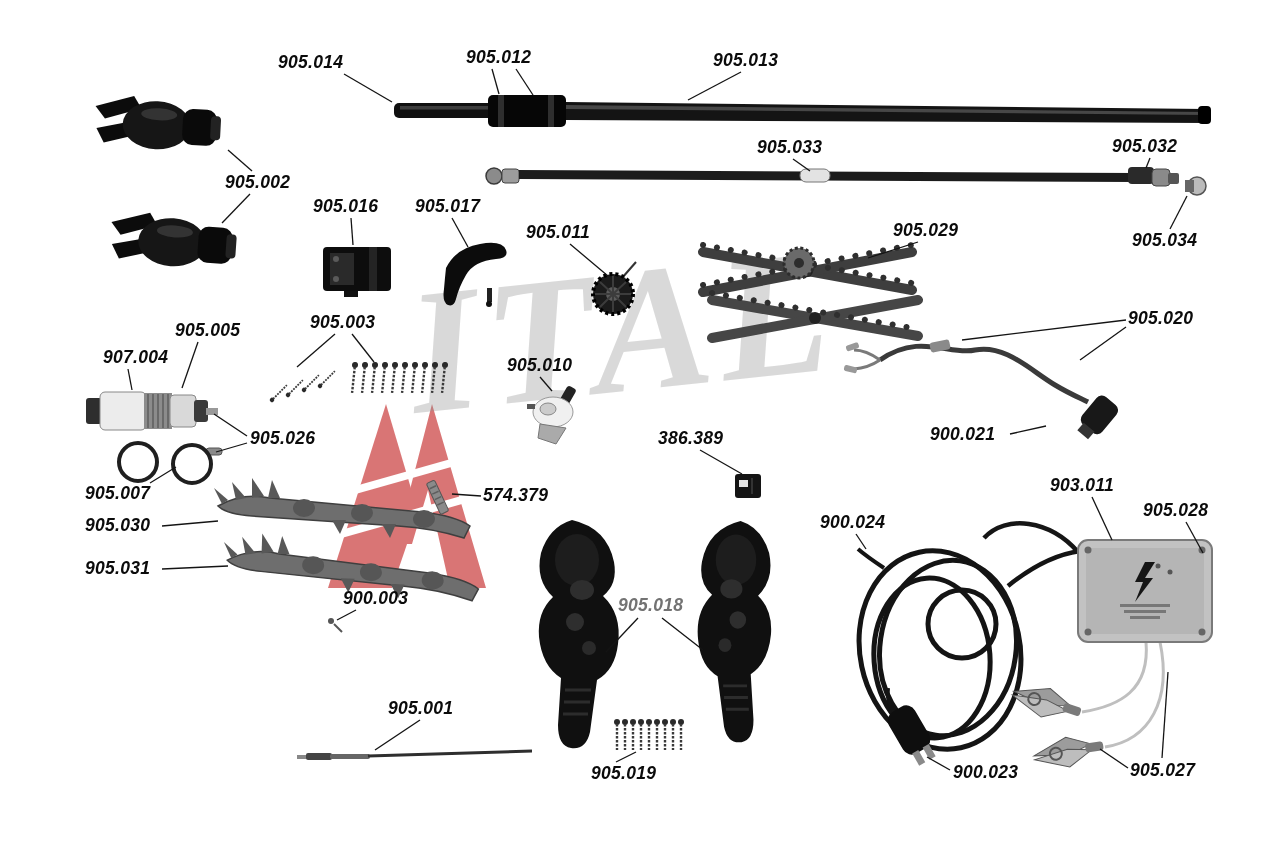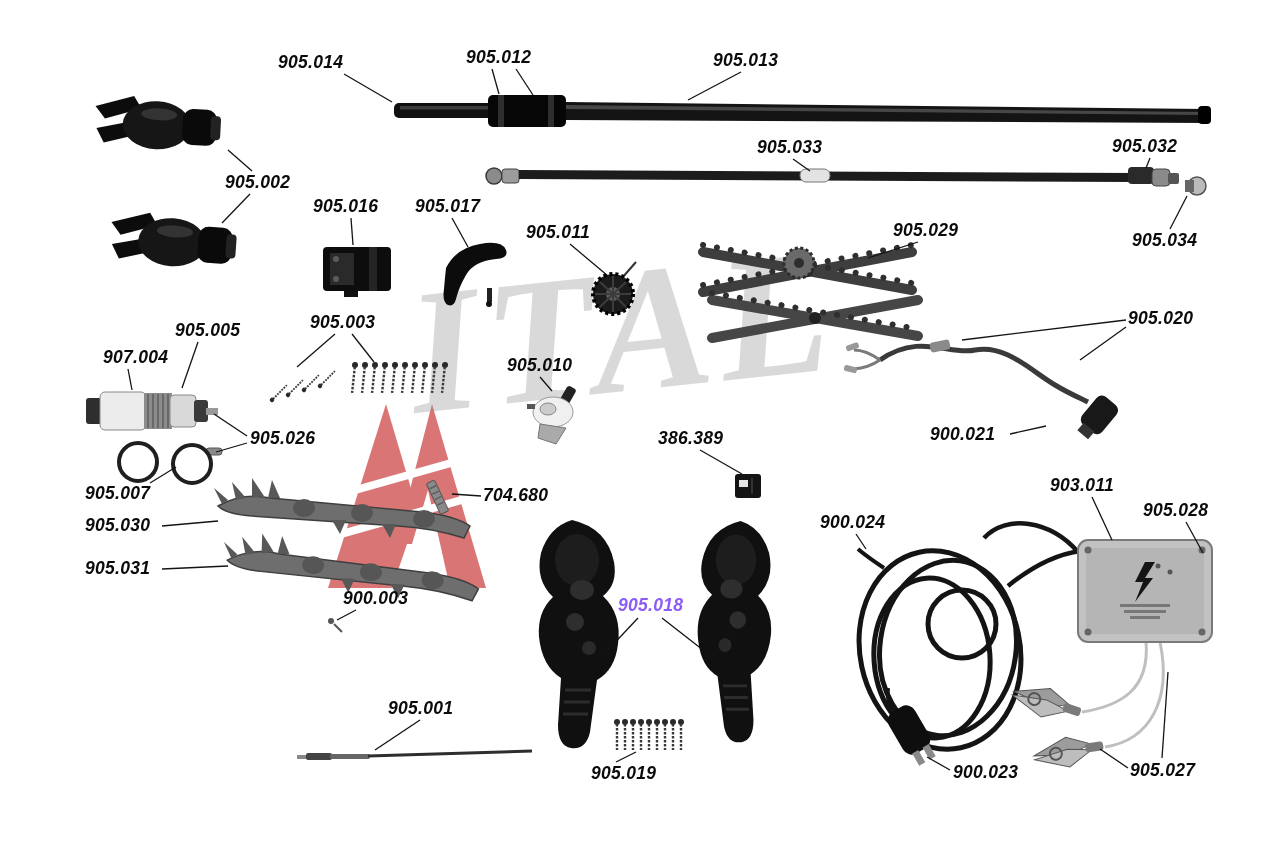--- a/index.html
+++ b/index.html
@@ -348,27 +348,27 @@
       <div class="part-label" style="left: 893px; top: 220px; color: rgb(11, 11, 11);">905.029</div>
       <div class="part-label" style="left: 175px; top: 320px; color: rgb(11, 11, 11);">905.005</div>
       <div class="part-label" style="left: 103px; top: 347px; color: rgb(11, 11, 11);">907.004</div>
       <div class="part-label" style="left: 310px; top: 312px; color: rgb(11, 11, 11);">905.003</div>
       <div class="part-label" style="left: 507px; top: 355px; color: rgb(11, 11, 11);">905.010</div>
       <div class="part-label" style="left: 1128px; top: 308px; color: rgb(11, 11, 11);">905.020</div>
       <div class="part-label" style="left: 930px; top: 424px; color: rgb(11, 11, 11); text-align: right;">900.021</div>
       <div class="part-label" style="left: 250px; top: 428px; color: rgb(11, 11, 11);">905.026</div>
       <div class="part-label" style="left: 85px; top: 483px; color: rgb(11, 11, 11);">905.007</div>
       <div class="part-label" style="left: 658px; top: 428px; color: rgb(11, 11, 11);">386.389</div>
-      <div class="part-label" style="left: 483px; top: 485px; color: rgb(11, 11, 11);">704.680</div>
+      <div class="part-label" style="left: 483px; top: 485px; color: rgb(11, 11, 11);">574.379</div>
       <div class="part-label" style="left: 85px; top: 515px; color: rgb(11, 11, 11);">905.030</div>
       <div class="part-label" style="left: 85px; top: 558px; color: rgb(11, 11, 11);">905.031</div>
       <div class="part-label" style="left: 1050px; top: 475px; color: rgb(11, 11, 11);">903.011</div>
       <div class="part-label" style="left: 1143px; top: 500px; color: rgb(11, 11, 11);">905.028</div>
       <div class="part-label" style="left: 820px; top: 512px; color: rgb(11, 11, 11);">900.024</div>
-      <div class="part-label" style="left: 618px; top: 595px; color: #8b5cf6; text-align: right;">905.018</div>
+      <div class="part-label" style="left: 618px; top: 595px; color: #737373; text-align: right;">905.018</div>
       <div class="part-label" style="left: 343px; top: 588px; color: rgb(11, 11, 11);">900.003</div>
       <div class="part-label" style="left: 388px; top: 698px; color: rgb(11, 11, 11);">905.001</div>
       <div class="part-label" style="left: 575px; top: 763px; color: rgb(11, 11, 11); margin-left: 16px;">905.019</div>
       <div class="part-label" style="left: 953px; top: 762px; color: rgb(11, 11, 11);">900.023</div>
       <div class="part-label" style="left: 1130px; top: 760px; color: rgb(11, 11, 11);">905.027</div>
     </div>
 
 </div>
 
 </body></html>

